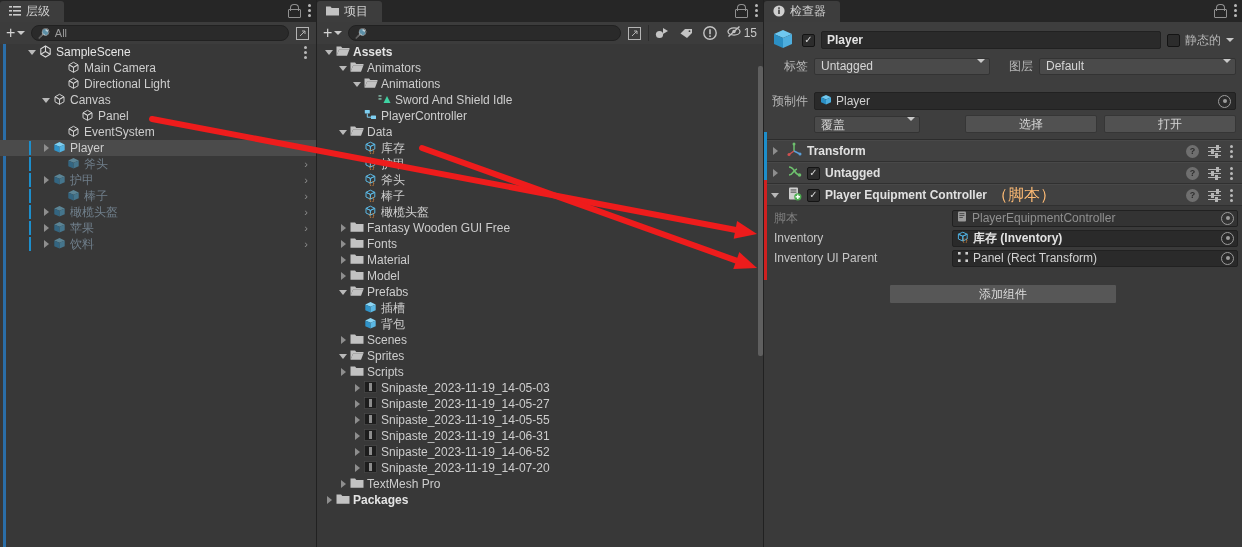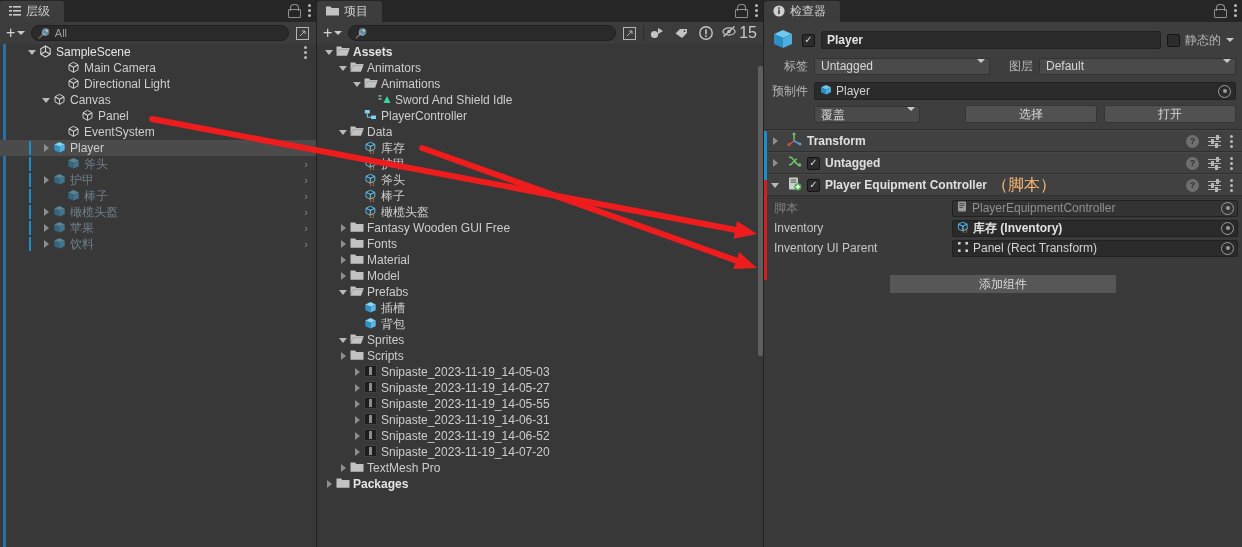--- a/index.html
+++ b/index.html
@@ -95,21 +95,21 @@
     display: flex; align-items: center; padding: 0 5px; font-weight: bold; color: #e3e3e3; font-size: 12px;
   }
   .static-wrap { display: flex; align-items: center; gap: 5px; padding-right: 2px; }
   .static-cb { width: 13px; height: 13px; background: #2c2c2c; border: 1px solid #141414; border-radius: 2px; }
   .ih-row2 { display: flex; align-items: center; gap: 6px; margin-top: 5px; }
   .flabel { color: #b6b6b6; font-size: 12px; white-space: nowrap; }
   .dropdown {
     height: 17px; background: #4a4a4a; border: 1px solid #333; border-radius: 2px;
     display: flex; align-items: flex-start; justify-content: space-between; padding: 0 4px 0 6px; color: #d6d6d6; font-size: 12px;
   }
-  .ih-row3 { display: flex; align-items: center; gap: 6px; margin-top: 7px; }
+  .ih-row3 { display: flex; align-items: center; gap: 6px; margin-top: 17px; }
   .objfield {
     flex: 1; height: 18px; background: #2a2a2a; border: 1px solid #212121; border-radius: 2px;
     display: flex; align-items: center; gap: 4px; padding: 0 4px 0 5px; color: #d2d2d2; font-size: 12px;
   }
   .objfield .pick {
     margin-left: auto; width: 13px; height: 13px; border: 1.5px solid #9c9c9c; border-radius: 50%;
     display: flex; align-items: center; justify-content: center;
   }
   .objfield .pick i { width: 4px; height: 4px; background: #9c9c9c; border-radius: 50%; }
   .ih-row4 { display: flex; align-items: center; gap: 7px; margin-top: 5px; padding-left: 44px; }
@@ -442,21 +442,21 @@
           </svg>
       </div>
       <div class="tb-btn" style="width:auto;gap:2px;padding:0 3px">
         <span>
           <svg width="15" height="13" viewBox="0 0 15 13">
               <ellipse cx="7" cy="6.5" rx="6" ry="3.6" fill="none" stroke="#c4c4c4" stroke-width="1.3"></ellipse>
               <circle cx="7" cy="6.5" r="1.7" fill="#c4c4c4"></circle>
               <line x1="1.5" y1="11.5" x2="12.5" y2="1.5" stroke="#c4c4c4" stroke-width="1.4"></line>
             </svg>
         </span>
-        <span style="font-size:16px;color:#c8c8c8">15</span>
+        <span style="font-size:12px;color:#c8c8c8">15</span>
       </div>
     </div>
 
     <div class="tree">
       <div id="p-rows">
           <div class="row">
             <span style="width:6px;min-width:6px"></span>
             <span class="tw">
               <span class="tri-d"></span>
             </span>
@@ -637,20 +637,30 @@
           </div>
           <div class="row">
             <span style="width:34px;min-width:34px"></span>
             <span class="tw"></span>
             <span class="ic"><svg width="13" height="13" viewBox="0 0 13 13">
                 <path d="M1.3 3.4 L6.5 1 L11.7 3.4 L6.5 5.8 Z" fill="#8cd6f5"></path>
                 <path d="M1.3 3.4 L6.5 5.8 L6.5 11.6 L1.3 9.2 Z" fill="#2f93c9"></path>
                 <path d="M11.7 3.4 L6.5 5.8 L6.5 11.6 L11.7 9.2 Z" fill="#5bb8e4"></path>
               </svg></span>
             <span class="label">背包</span>
+          </div>
+          <div class="row">
+            <span style="width:20px;min-width:20px"></span>
+            <span class="tw">
+              <span class="tri-r"></span>
+            </span>
+            <span class="ic"><svg width="14" height="12" viewBox="0 0 14 12">
+                <path d="M0.5 1.5h4.6l1.2 1.6H13.5v7.6H0.5z" fill="#c2c2c2"></path>
+              </svg></span>
+            <span class="label">Scenes</span>
           </div>
           <div class="row">
             <span style="width:20px;min-width:20px"></span>
             <span class="tw">
               <span class="tri-d"></span>
             </span>
             <span class="ic"><svg width="14" height="12" viewBox="0 0 14 12">
                 <path d="M0.5 1.5h4.6l1.2 1.6H13.5v1.2H3.2L0.5 10.8z" fill="#c2c2c2"></path>
                 <path d="M0.5 10.8 L3.2 4.3 H13.5 L11 10.8z" fill="#c2c2c2"></path>
               </svg></span>

